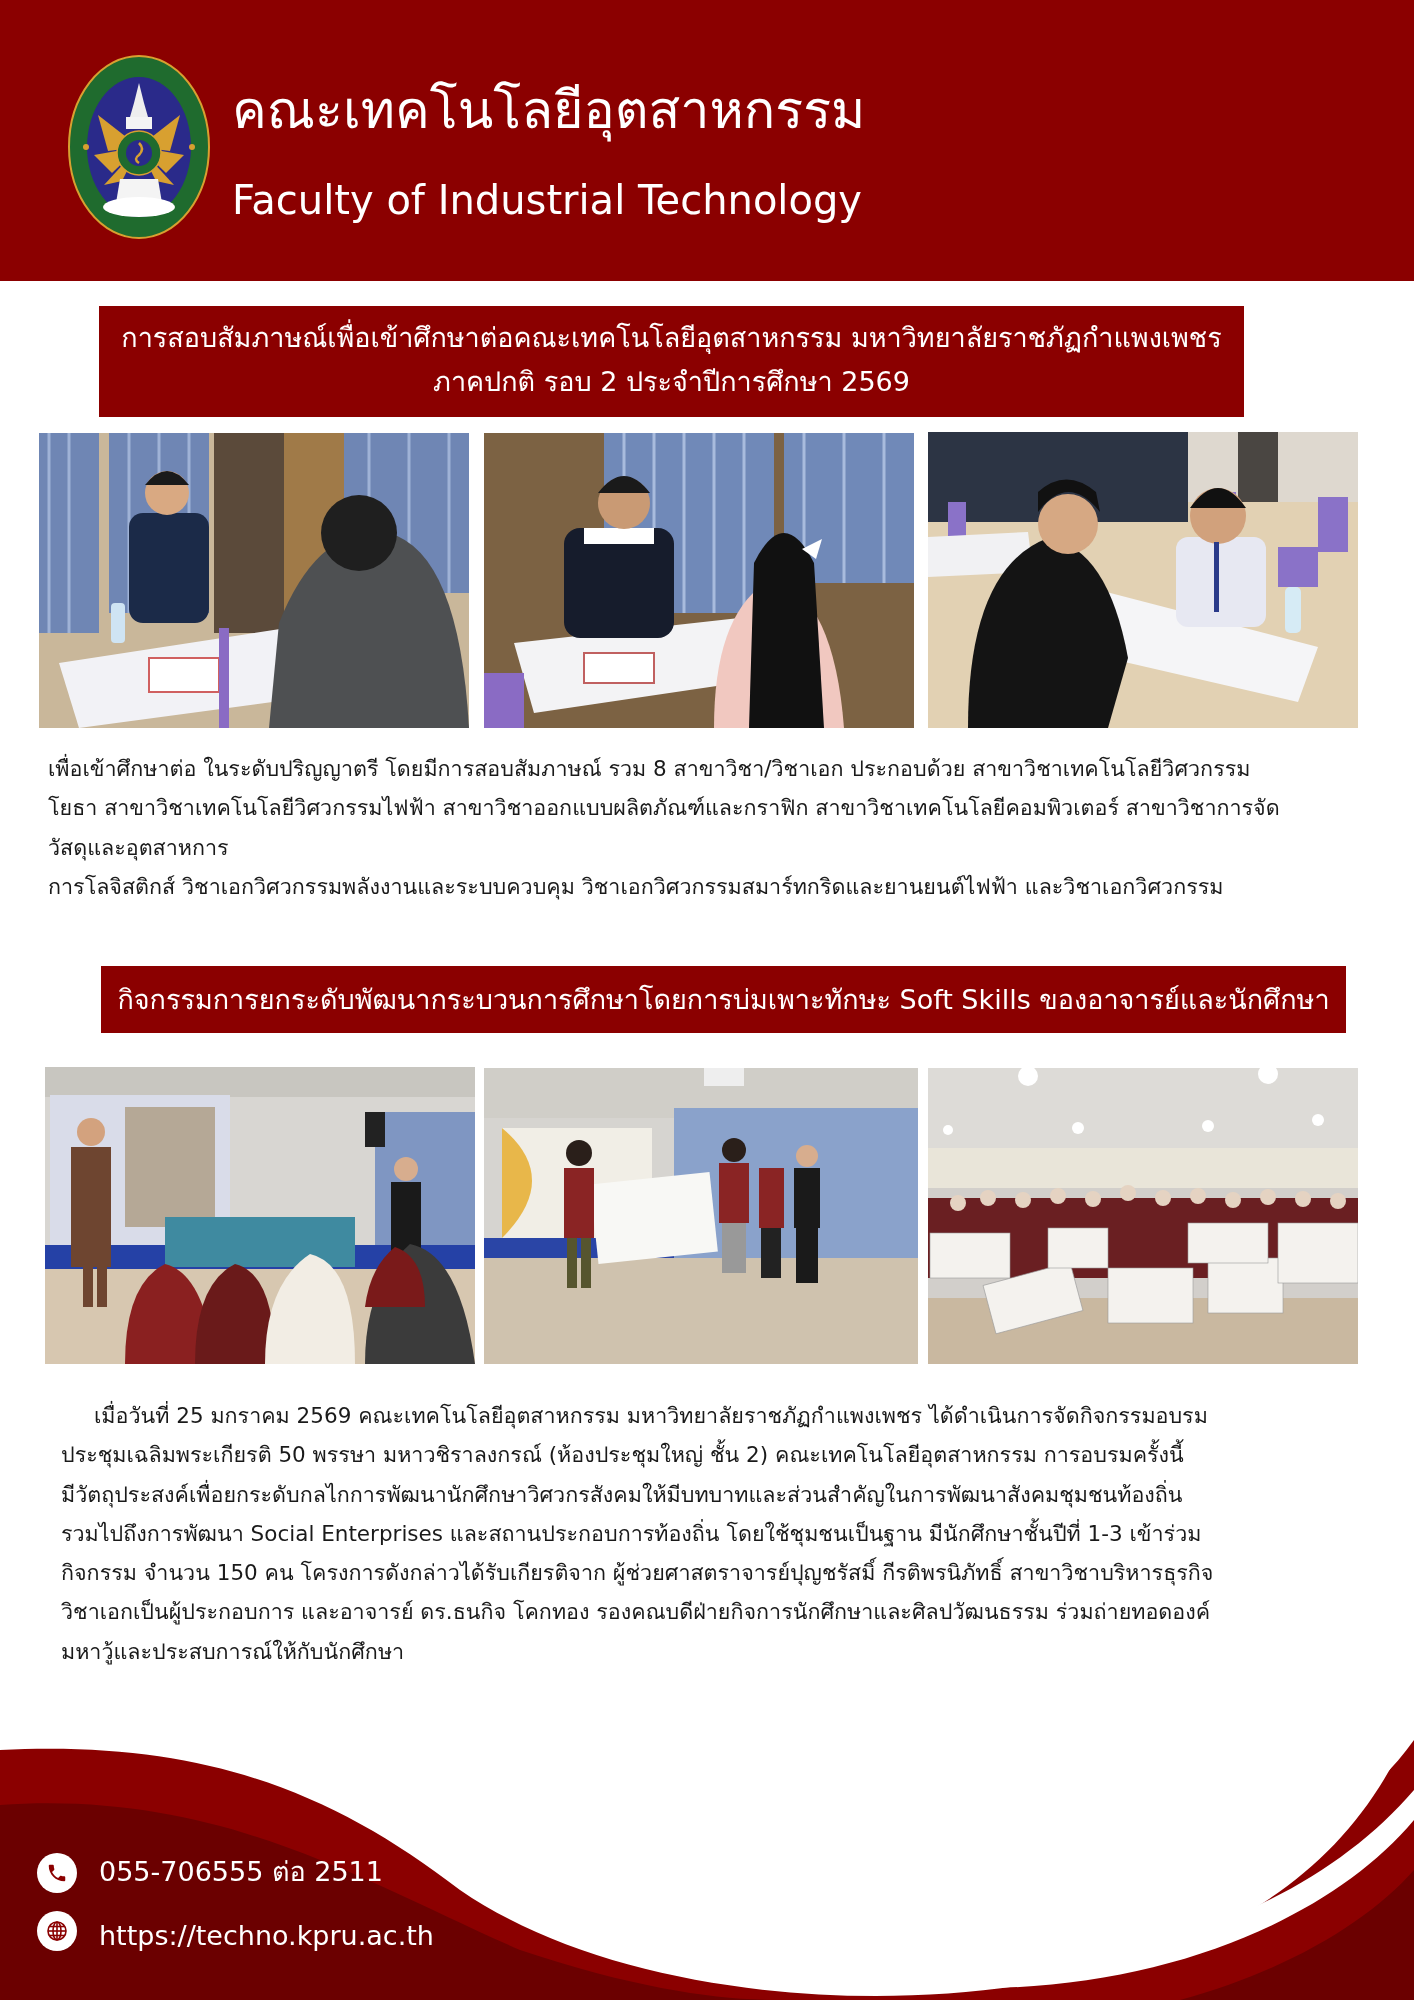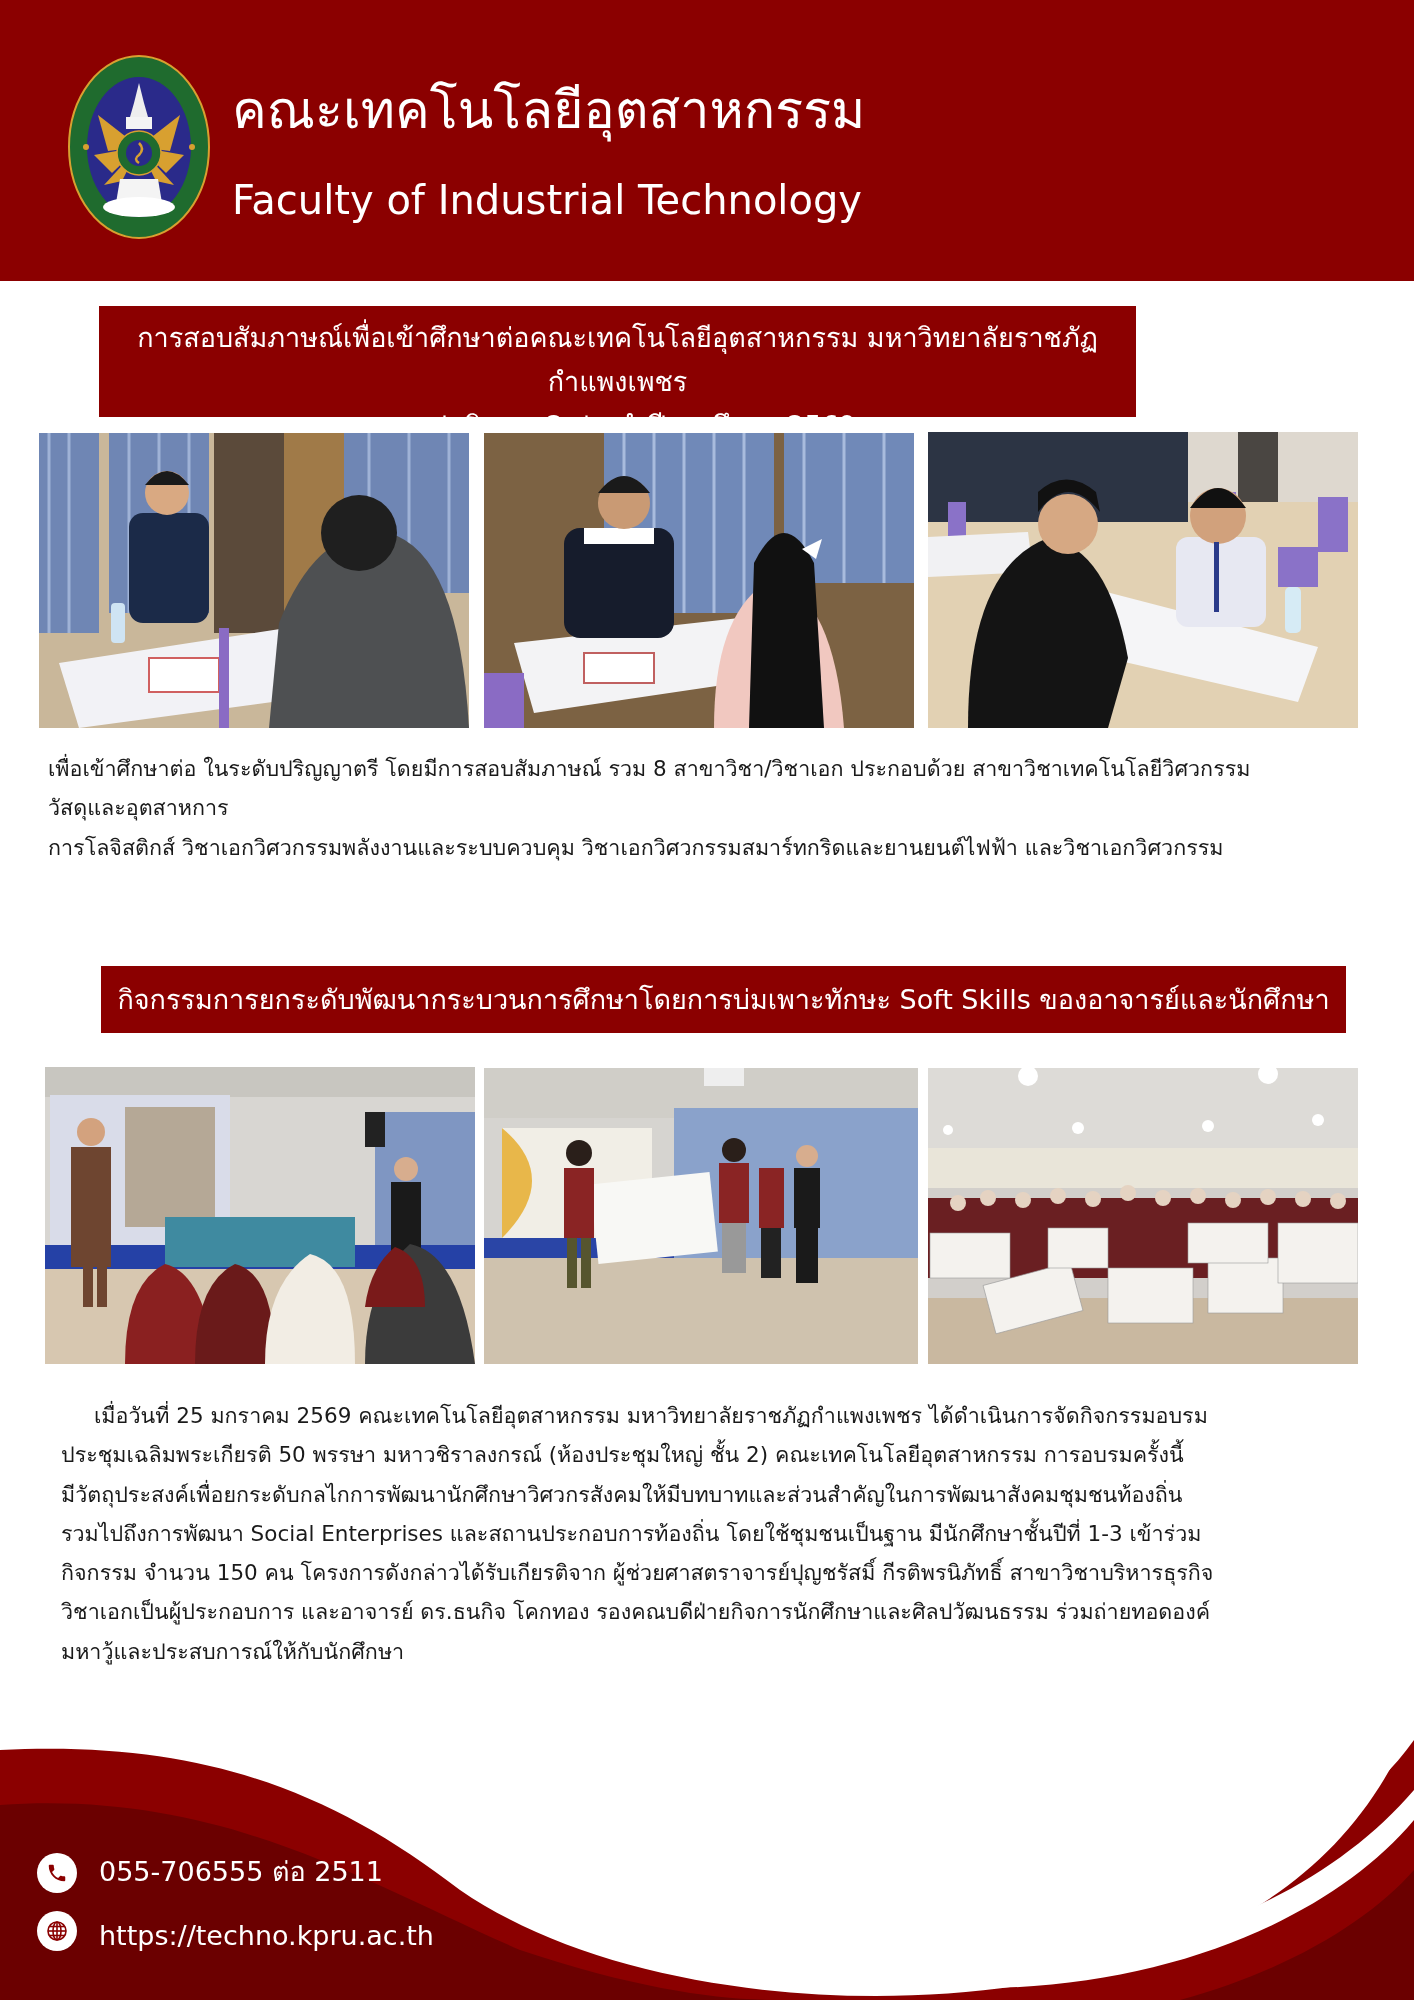--- a/index.html
+++ b/index.html
@@ -5,21 +5,21 @@
   * { box-sizing: border-box; margin: 0; padding: 0; }
   html, body { width: 1414px; height: 2000px; background: #ffffff; overflow: hidden; }
   body { position: relative; font-family: "DejaVu Sans", sans-serif; color: #111; }
 
   .header { position: absolute; left: 0; top: 0; width: 1414px; height: 281px; background: #8b0000; }
   .logo { position: absolute; left: 68px; top: 55px; width: 142px; height: 184px; }
   .title-th { position: absolute; left: 232px; top: 82px; font-size: 52px; color: #fff; font-family: "DejaVu Sans", sans-serif; letter-spacing: 0px; line-height: 1.1; }
   .title-en { position: absolute; left: 232px; top: 142px; font-size: 40px; color: #fff; font-family: "DejaVu Sans", sans-serif; line-height: 1.1; margin-top: 36px; }
 
   .banner { position: absolute; background: #8b0000; color: #fff; text-align: center; font-family: "DejaVu Sans", sans-serif; }
-  .banner1 { left: 99px; top: 306px; width: 1037px; height: 111px; font-size: 27px; line-height: 44px; padding-top: 10px; }
+  .banner1 { left: 99px; top: 306px; width: 1145px; height: 111px; font-size: 27px; line-height: 44px; padding-top: 10px; }
   .banner2 { left: 101px; top: 966px; width: 1245px; height: 67px; font-size: 27px; line-height: 67px; white-space: nowrap; }
 
   .photo { position: absolute; overflow: hidden; background: #cfcfcf; }
   .photo svg { width: 100%; height: 100%; display: block; }
 
   .para { position: absolute; font-family: "DejaVu Sans", sans-serif; font-size: 21.5px; line-height: 39.3px; color: #1a1a1a; }
   .para1 { left: 48px; top: 749px; width: 1330px; }
   .para2 { left: 61px; top: 1396px; width: 1320px; }
   .para .line { display: block; white-space: nowrap; }
 
@@ -146,20 +146,21 @@
     <rect x="248" y="105" width="90" height="90" rx="12" fill="#e7e8f2"></rect>
     <circle cx="290" cy="84" r="28" fill="#d1a17c"></circle>
       <path d="M262 76 q28 -40 56 0" fill="#111111"></path>
     <rect x="286" y="110" width="5" height="70" fill="#2a3a8a"></rect>
     <rect x="357" y="155" width="16" height="46" rx="5" fill="#d6ebf5"></rect>
   </svg>
 </div>
 
 <div class="para para1">
   <span class="line">เพื่อเข้าศึกษาต่อ ในระดับปริญญาตรี โดยมีการสอบสัมภาษณ์ รวม 8 สาขาวิชา/วิชาเอก ประกอบด้วย สาขาวิชาเทคโนโลยีวิศวกรรม</span>
+  <span class="line">โยธา สาขาวิชาเทคโนโลยีวิศวกรรมไฟฟ้า สาขาวิชาออกแบบผลิตภัณฑ์และกราฟิก สาขาวิชาเทคโนโลยีคอมพิวเตอร์ สาขาวิชาการจัด</span>
   <span class="line">วัสดุและอุตสาหการ</span>
   <span class="line">การโลจิสติกส์ วิชาเอกวิศวกรรมพลังงานและระบบควบคุม วิชาเอกวิศวกรรมสมาร์ทกริดและยานยนต์ไฟฟ้า และวิชาเอกวิศวกรรม</span>
 </div>
 
 <div class="banner banner2">กิจกรรมการยกระดับพัฒนากระบวนการศึกษาโดยการบ่มเพาะทักษะ Soft Skills ของอาจารย์และนักศึกษา</div>
 
 <div class="photo" style="left:45px; top:1067px; width:430px; height:297px;">
   <svg viewBox="0 0 430 297" preserveAspectRatio="none">
     <rect width="430" height="297" fill="#d8d6d2"></rect>
     <rect x="0" y="0" width="430" height="30" fill="#c8c6c0"></rect>

